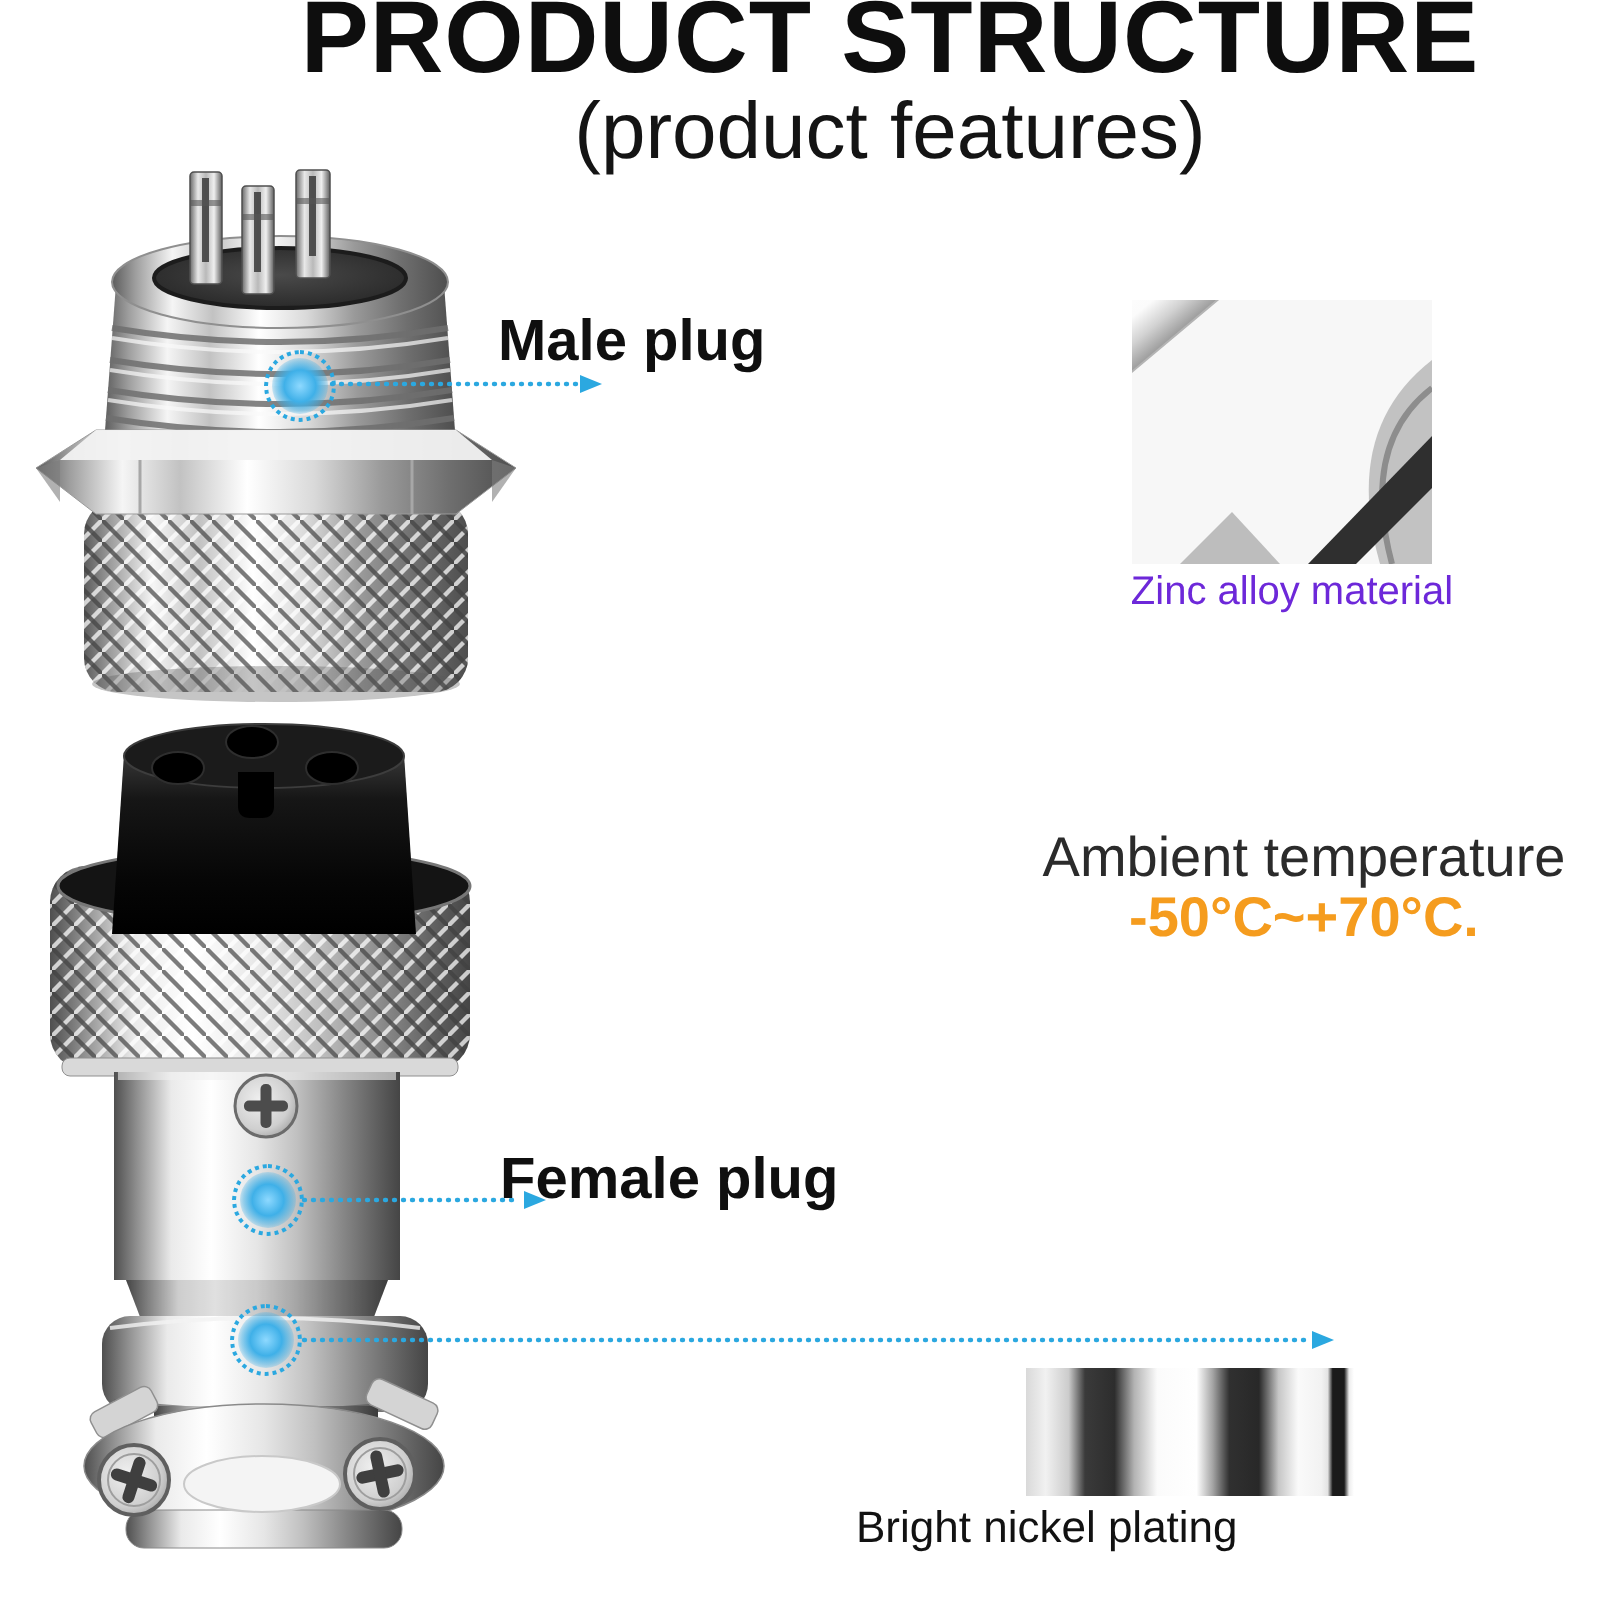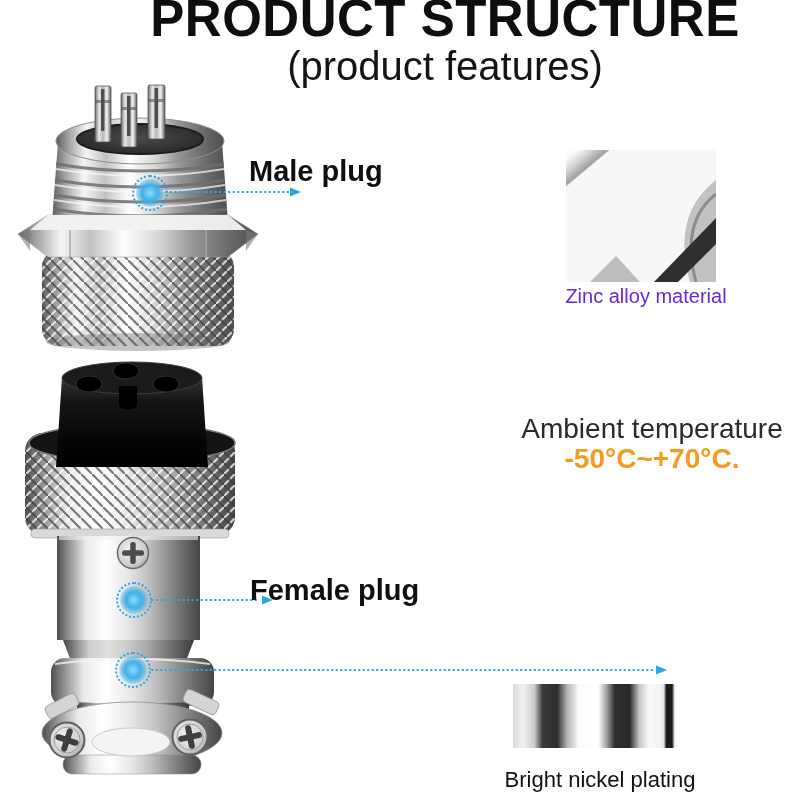--- a/index.html
+++ b/index.html
@@ -41,22 +41,22 @@
   .temp-value { font-size: 28px; line-height: 29px; font-weight: 700; color: var(--accent-orange, #F59C1E); }
 
   .nickel-photo { position: absolute; left: 513px; top: 684px; width: 164px; height: 64px;
     background: linear-gradient(90deg,
       #d9d9d9 0%, #f1f1f1 6%, #cccccc 13%,
       #3a3a3a 18%, #2d2d2d 27%, #b3b3b3 33%,
       #fbfbfb 40%, #ffffff 52%, #a3a3a3 57%,
       #303030 62%, #282828 71%, #c6c6c6 77%,
       #fafafa 83%, #f2f2f2 90%, #e3e3e3 92%,
       #1b1b1b 93.5%, #1b1b1b 97%, #ededed 98.5%, #ffffff 100%); }
-  .nickel-caption { position: absolute; left: 428px; top: 768px; width: 344px;
-                    font-size: 22px; line-height: 23.5px; text-align: center; color: #121212; }
+  .nickel-caption { position: absolute; left: 428px; top: 752px; width: 344px;
+                    font-size: 22px; line-height: 23.5px; text-align: left; color: #121212; }
 
   .plug-svg { position: absolute; }
   .male-plug { left: 18px; top: 84px; width: 240px; height: 268px; }
   .female-plug { left: 15px; top: 353px; width: 235px; height: 424px; }
 
   .callout-overlay { position: absolute; left: 0; top: 0; width: 800px; height: 800px; pointer-events: none; }
 </style>
 </head>
 <body>
 

